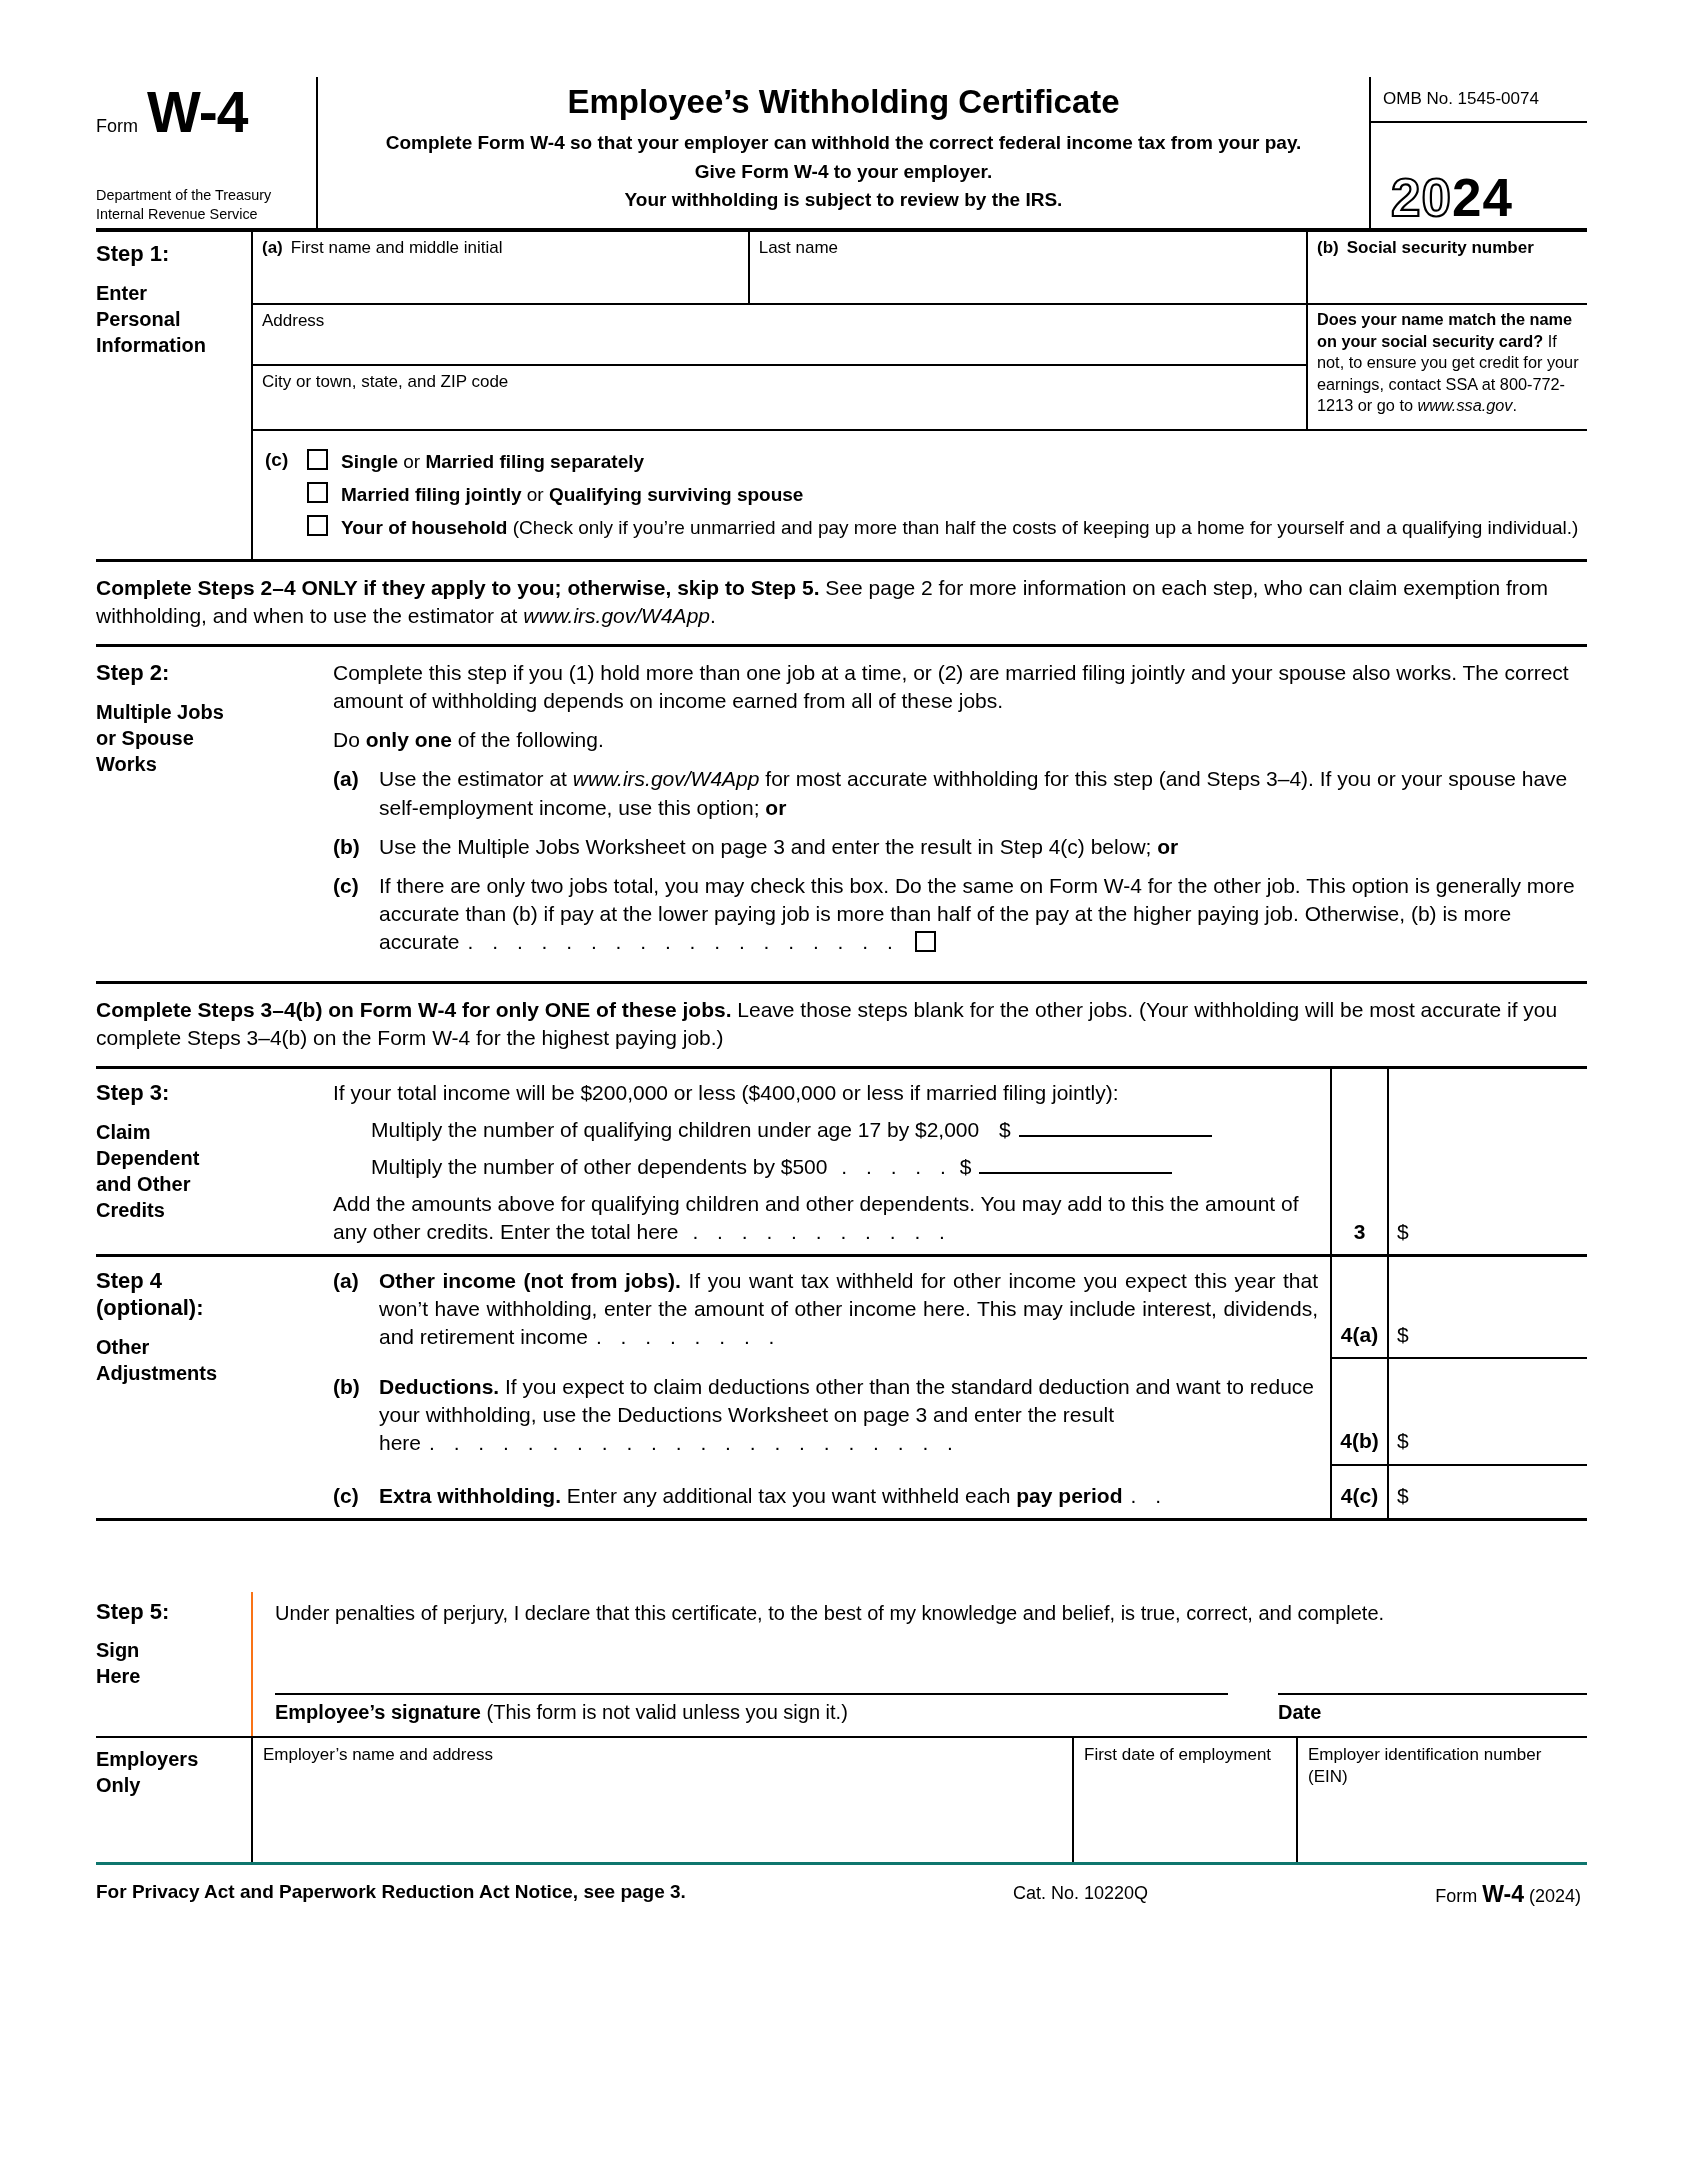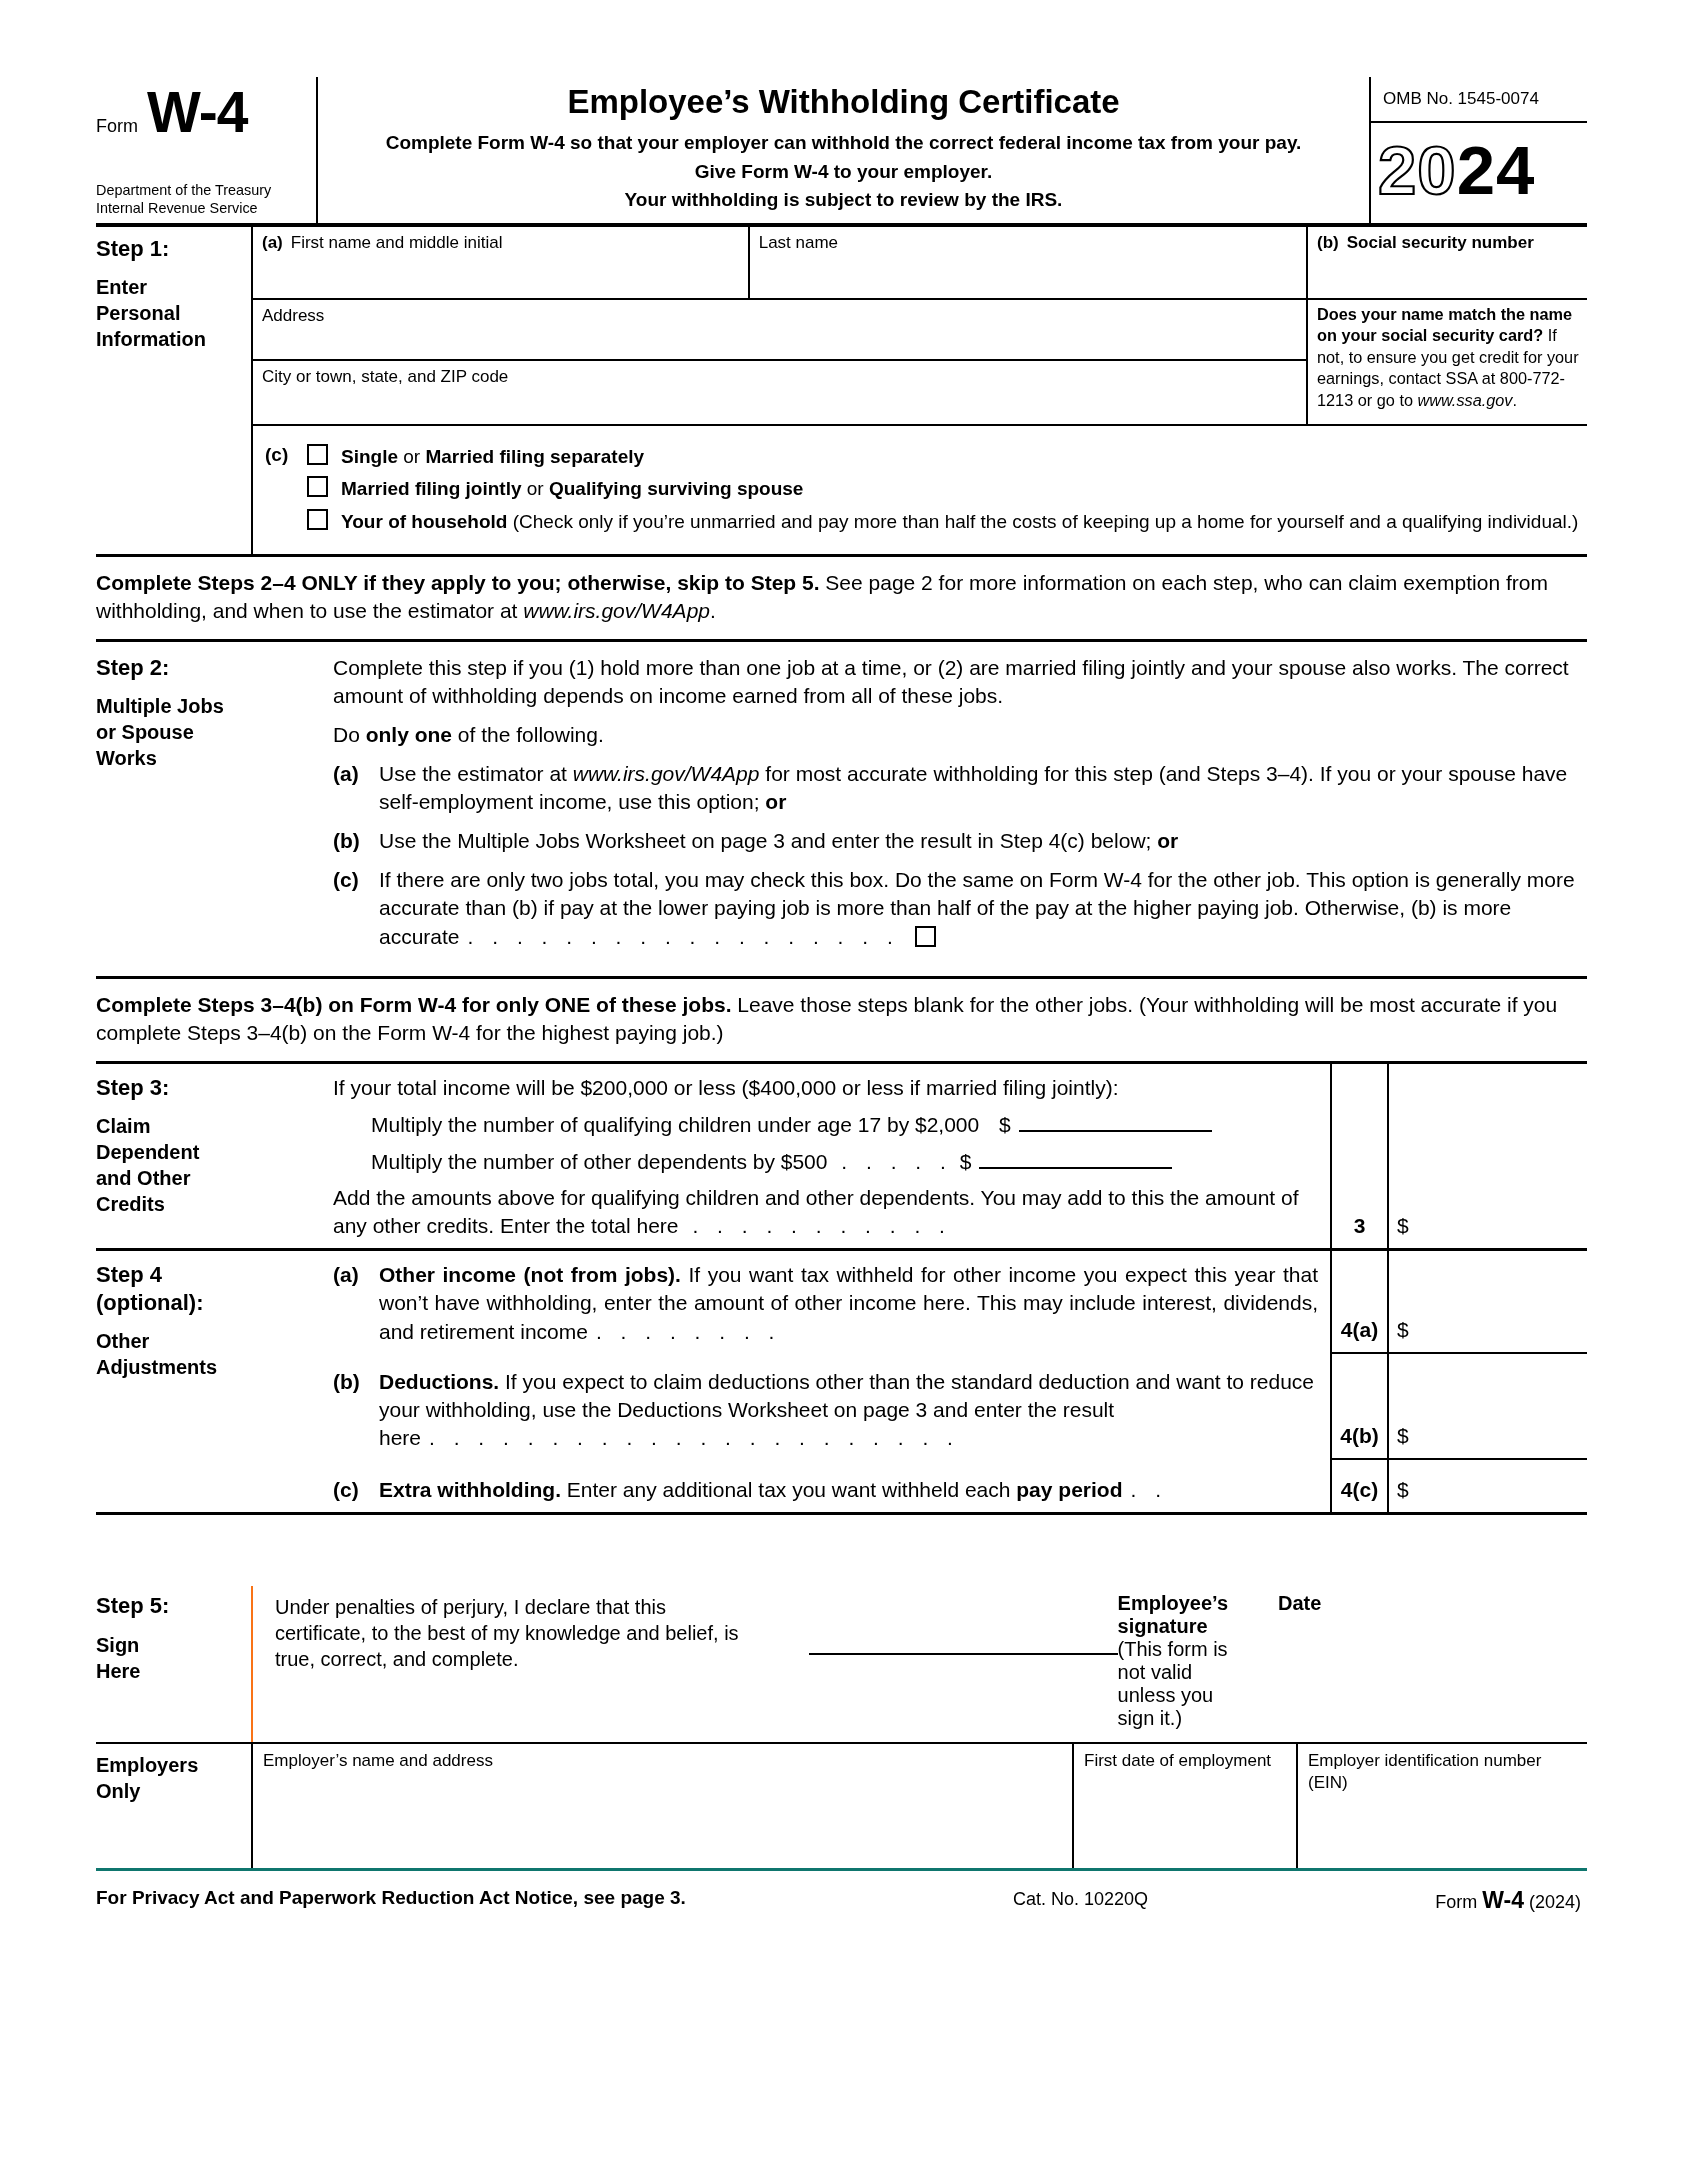--- a/index.html
+++ b/index.html
@@ -16,21 +16,21 @@
   .h-left { width:220px; display:flex; flex-direction:column; justify-content:space-between; padding:2px 10px 5px 0; }
   .form-line { display:flex; align-items:baseline; gap:9px; }
   .form-word { font-size:18px; }
   .form-number { font-size:57px; font-weight:bold; letter-spacing:-1px; }
   .dept { font-size:14.4px; line-height:1.28; }
   .h-center { flex:1; border-left:2px solid #000; border-right:2px solid #000; text-align:center; padding:6px 18px 8px; }
   .form-title { font-size:33px; font-weight:bold; margin-bottom:8px; }
   .form-sub { font-size:19px; font-weight:bold; line-height:1.5; }
   .h-right { width:216px; display:flex; flex-direction:column; }
   .omb { font-size:17px; padding:12px 0 12px 12px; border-bottom:2px solid #000; }
-  .year { font-size:69px; padding:8px 0 0 7px; letter-spacing:1px; }
+  .year { font-size:53px; padding:8px 0 0 20px; letter-spacing:1px;margin-top:36px; }
   .y-outline { color:#fff; -webkit-text-stroke:2.2px #000; font-weight:bold; }
   .y-solid { font-weight:bold; }
 
   
   .step-title { font-size:22px; font-weight:bold; margin-bottom:12px; white-space:pre-line; line-height:1.25; }
   .step-sub { font-size:20px; font-weight:bold; line-height:1.3; white-space:pre-line; }
   b { font-weight:bold; }
   i { font-style:italic; }
   .dots { word-spacing:13px; margin:0 8px; white-space:nowrap; }
 
@@ -76,21 +76,21 @@
   .rb { border-bottom:2px solid #000; }
   .step3 { border-bottom:3px solid #000; }
   .step4 { border-bottom:3px solid #000; }
   .indent { padding-left:38px !important; }
   .fill { display:inline-block; width:193px; border-bottom:2px solid #000; height:1.05em; margin-left:8px; vertical-align:baseline; }
   .justify { text-align:justify; }
 
   
   .step5 { display:flex; margin-top:71px; border-bottom:2px solid #000; }
   .s5-label { width:157px; border-right:2px solid #f97316; padding:6px 8px 0 0; flex:0 0 auto; }
-  .s5-body { flex:1; padding-left:22px; display:flex; flex-direction:row; }
+  .s5-body { flex:1; padding-left:22px; display:flex; flex-direction:column; }
   .perjury { font-size:20px; padding-top:8px; line-height:1.3; }
   .sig-row { display:flex; margin-top:65px; }
   .sig-line { flex:1; border-bottom:2px solid #000; margin-right:50px; height:4px; }
   .date-line { width:309px; border-bottom:2px solid #000; height:4px; }
   .sig-caps { display:flex; padding:6px 0 12px; font-size:20px; }
   .sig-cap { flex:1; margin-right:50px; }
   .date-cap { width:309px; font-weight:bold; }
 
   
   .employers { display:flex; border-bottom:3px solid #0f766e; min-height:127px; }

